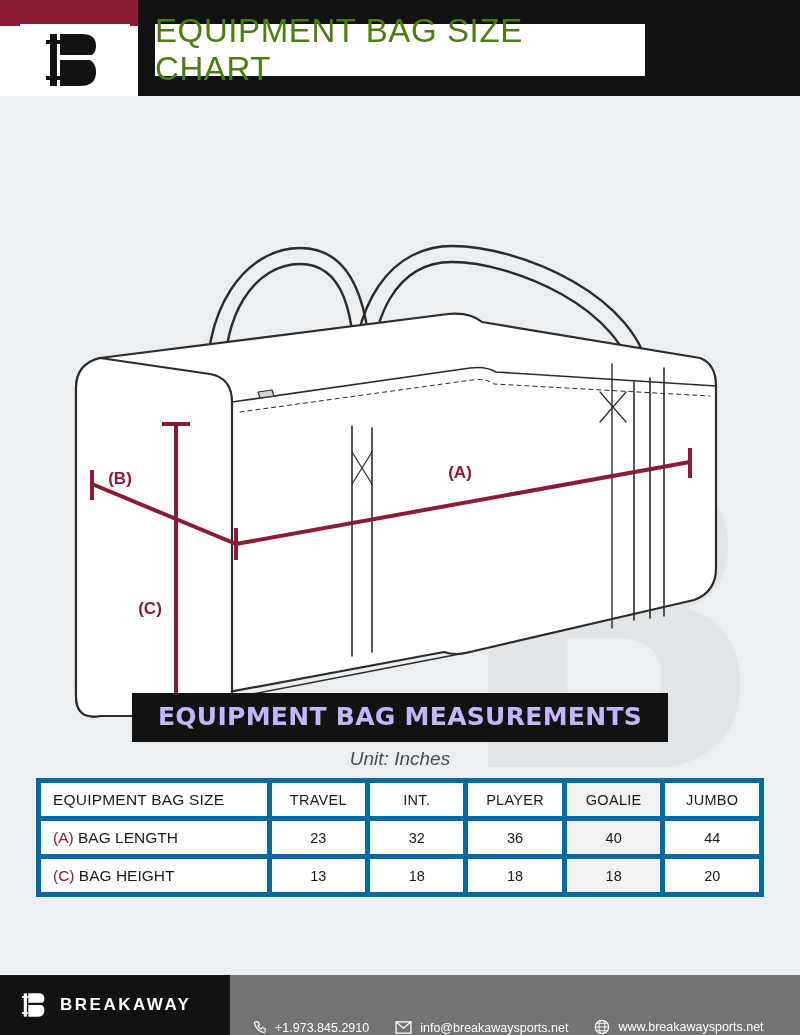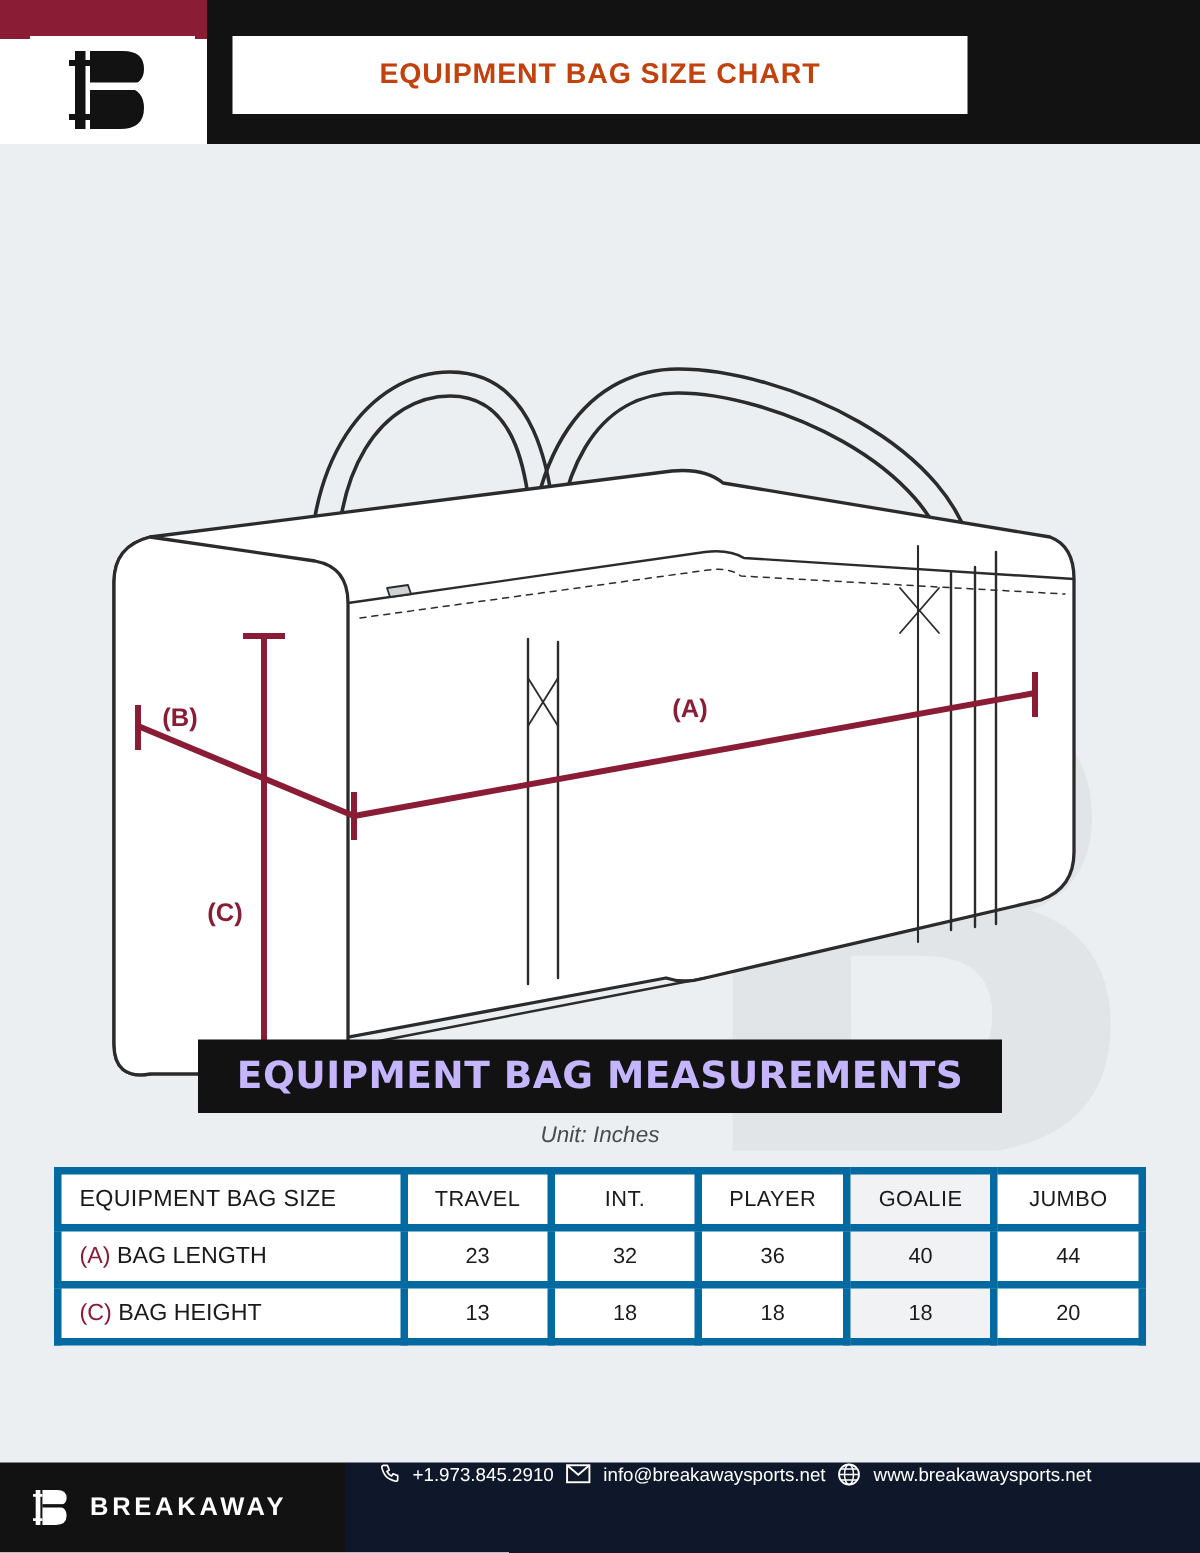--- a/index.html
+++ b/index.html
@@ -45,24 +45,24 @@
     width: 58px; height: 60px;
   }
   .title-plate {
     position: absolute;
     left: 155px; top: 24px;
     width: 490px; height: 52px;
     background: #ffffff;
     display: flex; align-items: center; justify-content: center;
   }
   .title-plate span {
-    font-size: 19px;
-    font-weight: bold;
+    font-size: 33px;
+    font-weight: normal;
     letter-spacing: 0.6px;
-    color: #c2410c;
+    color: #4d7c0f;
   }
   .year-plate {
     position: absolute;
     left: 658px; top: 24px;
     width: 120px; height: 52px;
     background: #8a1c36;
     display: flex; align-items: center; justify-content: center;
   }
   .year-plate span {
     font-size: 17px;
@@ -102,21 +102,21 @@
     padding: 9px 26px 11px 26px;
     font-size: 25px;
     font-weight: bold;
     letter-spacing: 0.3px;
     font-family: "DejaVu Sans", sans-serif;
   }
   .unit-line {
     position: absolute;
     left: 0; right: 0; top: 748px;
     text-align: center;
-    font-size: 15px;
+    font-size: 19px;
     font-style: italic;
     color: #4a4a4a;
   }
 
   
   .table-wrap {
     position: absolute;
     left: 36px; top: 778px;
     width: 728px;
     background: #ffffff;
@@ -172,23 +172,23 @@
     gap: 12px;
   }
   .footer-left .brand {
     color: #ffffff;
     font-size: 17px;
     font-weight: bold;
     letter-spacing: 2.5px;
   }
   .footer-right {
     flex: 1;
-    background: #0f172a;
-    display: flex; align-items: flex-start;
-    gap: 8px;
+    background: #737373;
+    display: flex; align-items: flex-end;
+    gap: 26px;
     padding-left: 22px;
   }
   .fitem {
     display: flex; align-items: center; gap: 8px;
     color: #ffffff; font-size: 12.5px;
   }
   .fitem svg { display: block; }
 </style>
 </head>
 <body>

